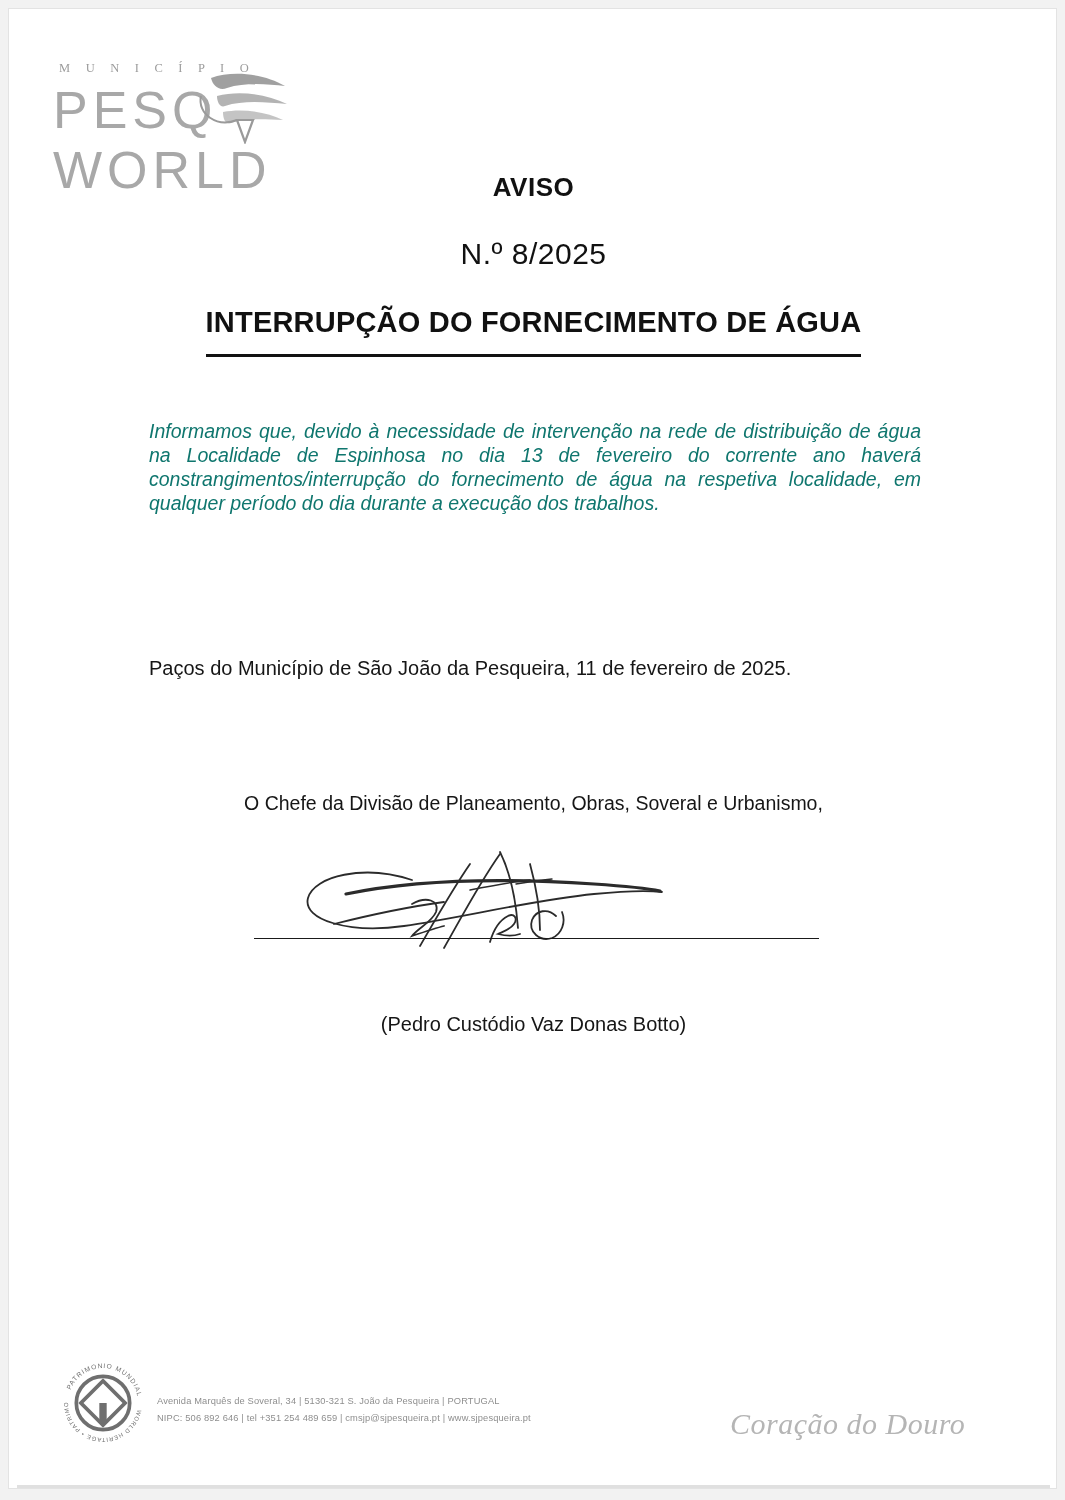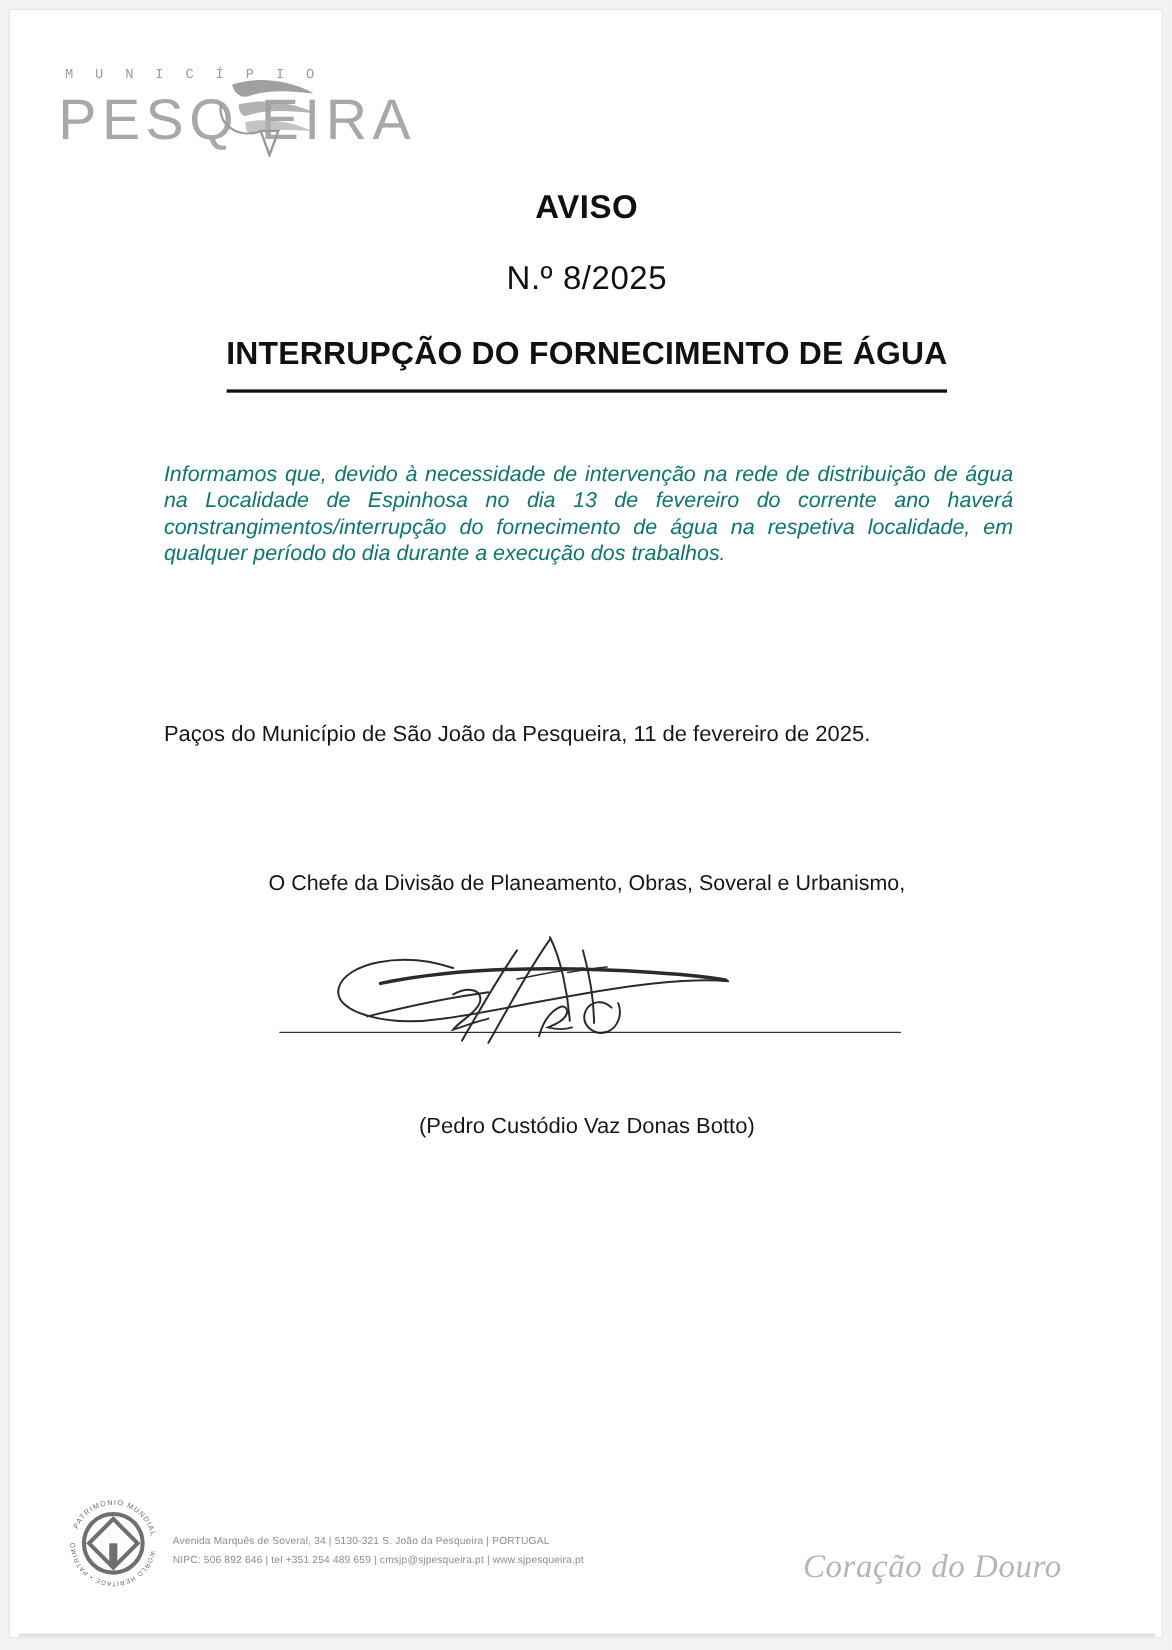--- a/index.html
+++ b/index.html
@@ -28,21 +28,21 @@
 
   
   .logo-block {
     position: absolute;
     left: 44px;
     top: 52px;
     width: 330px;
     height: 90px;
   }
   .logo-municipio {
-    font-family: Liberation Mono, monospace;
+    font-family: Liberation Serif, serif;
     font-size: 12.5px;
     letter-spacing: 6.2px;
     color: #9c9c9c;
     margin-left: 6px;
   }
   .logo-wordmark-wrap {
     position: relative;
     margin-top: 4px;
     height: 60px;
   }
@@ -64,21 +64,21 @@
     height: 78px;
   }
 
   
   .title-aviso {
     position: absolute;
     left: 0;
     top: 163px;
     width: 1049px;
     text-align: center;
-    font-size: 30px;
+    font-size: 26px;
     font-weight: bold;
     color: #111;
     letter-spacing: 0.5px;
   }
   .title-numero {
     position: absolute;
     left: 0;
     top: 228px;
     width: 1049px;
     text-align: center;
@@ -197,21 +197,21 @@
   }
 </style>
 </head>
 <body>
 
 <div class="page">
 
   <div class="logo-block">
     <div class="logo-municipio">M U N I C Í P I O</div>
     <div class="logo-wordmark-wrap">
-      <div class="logo-wordmark">PESQ  EIRA</div>
+      <div class="logo-wordmark">PESQ  WORLD</div>
       <svg class="logo-bird" viewBox="0 0 110 78">
         <path d="M18 12 C40 4, 72 8, 92 20 C74 18, 52 16, 34 22 C26 25, 20 20, 18 12 Z" fill="#8f8f8f" opacity="0.85"></path>
         <path d="M24 30 C46 24, 74 28, 94 38 C72 36, 50 34, 32 40 C27 42, 24 36, 24 30 Z" fill="#a0a0a0" opacity="0.8"></path>
         <path d="M30 46 C50 42, 74 46, 90 54 C70 53, 52 52, 38 57 C32 59, 30 52, 30 46 Z" fill="#b0b0b0" opacity="0.75"></path>
         <path d="M44 54 L52 76 L60 54 Z" fill="none" stroke="#9a9a9a" stroke-width="2.2"></path>
         <path d="M8 30 C4 48, 24 62, 44 54" fill="none" stroke="#9a9a9a" stroke-width="2"></path>
       </svg>
     </div>
   </div>
 

